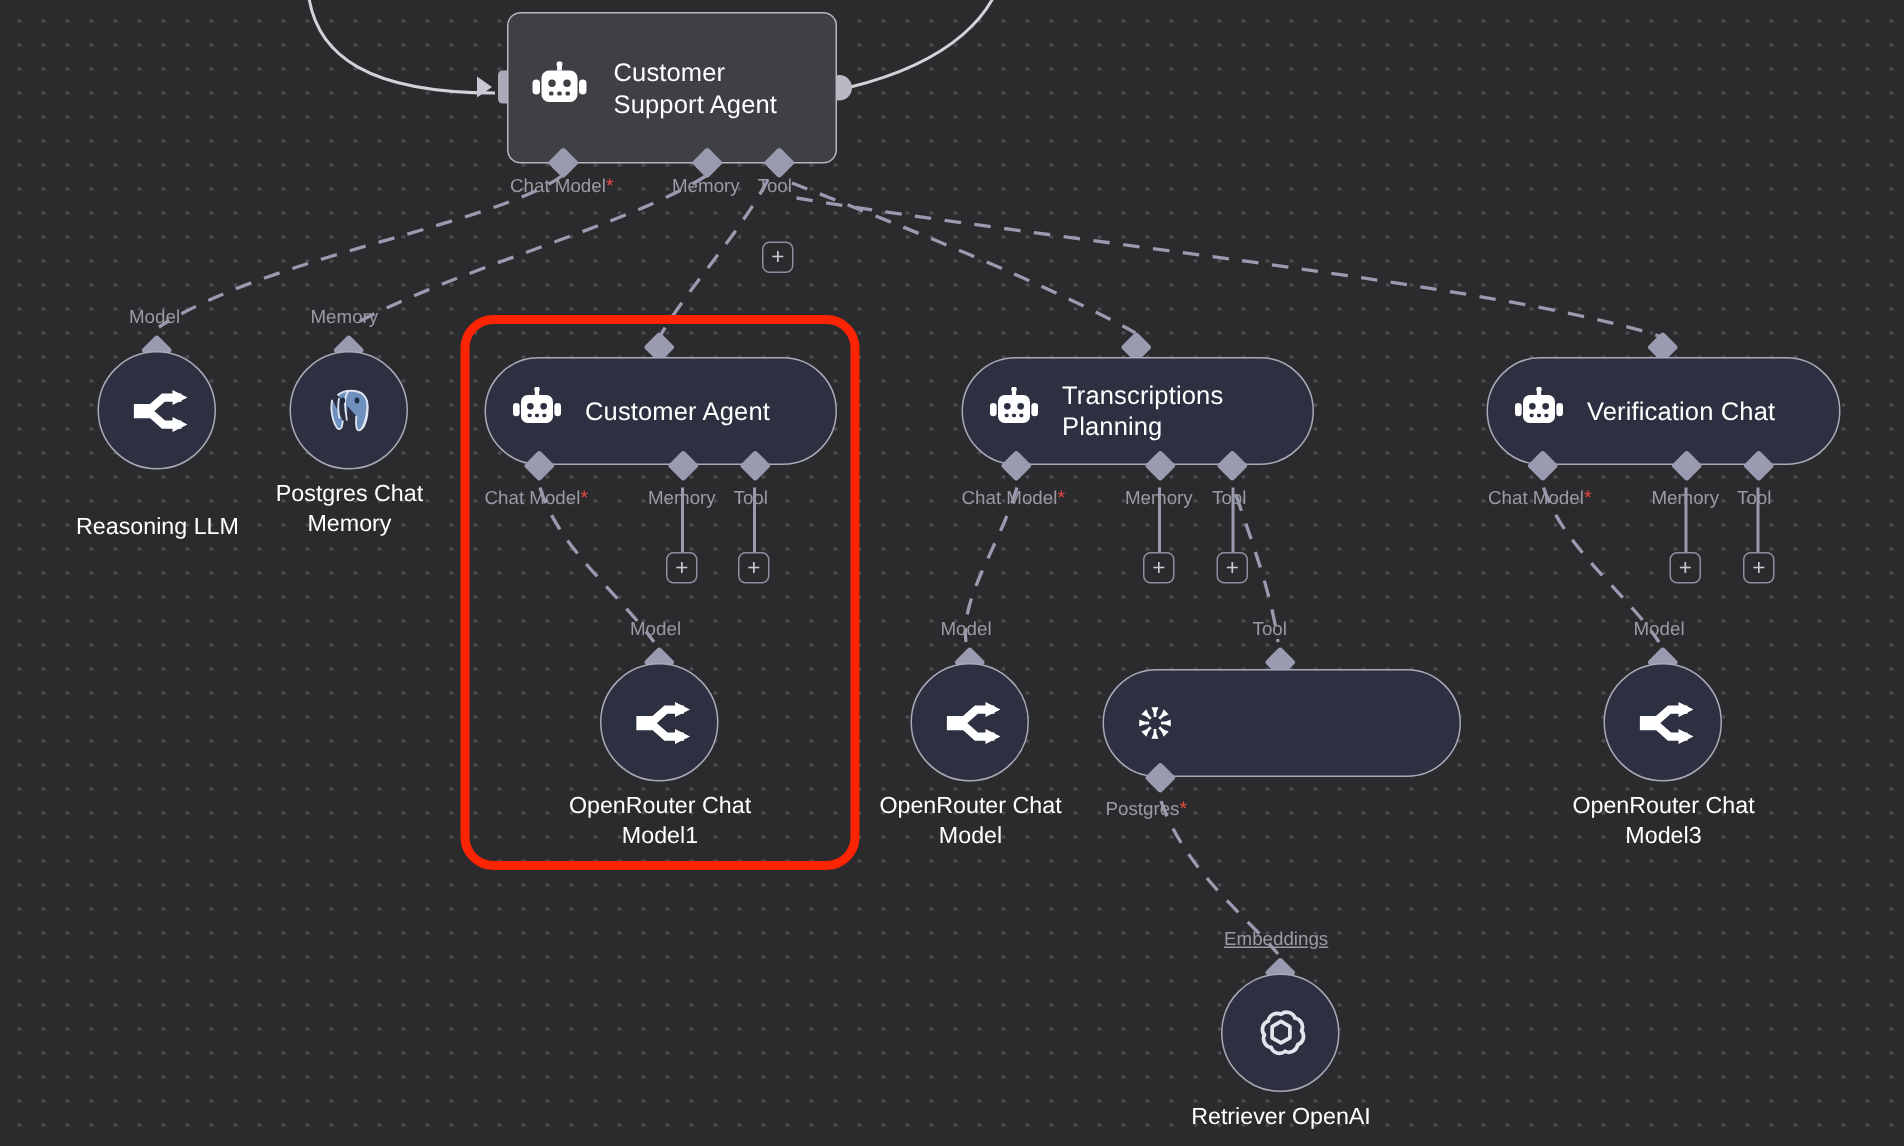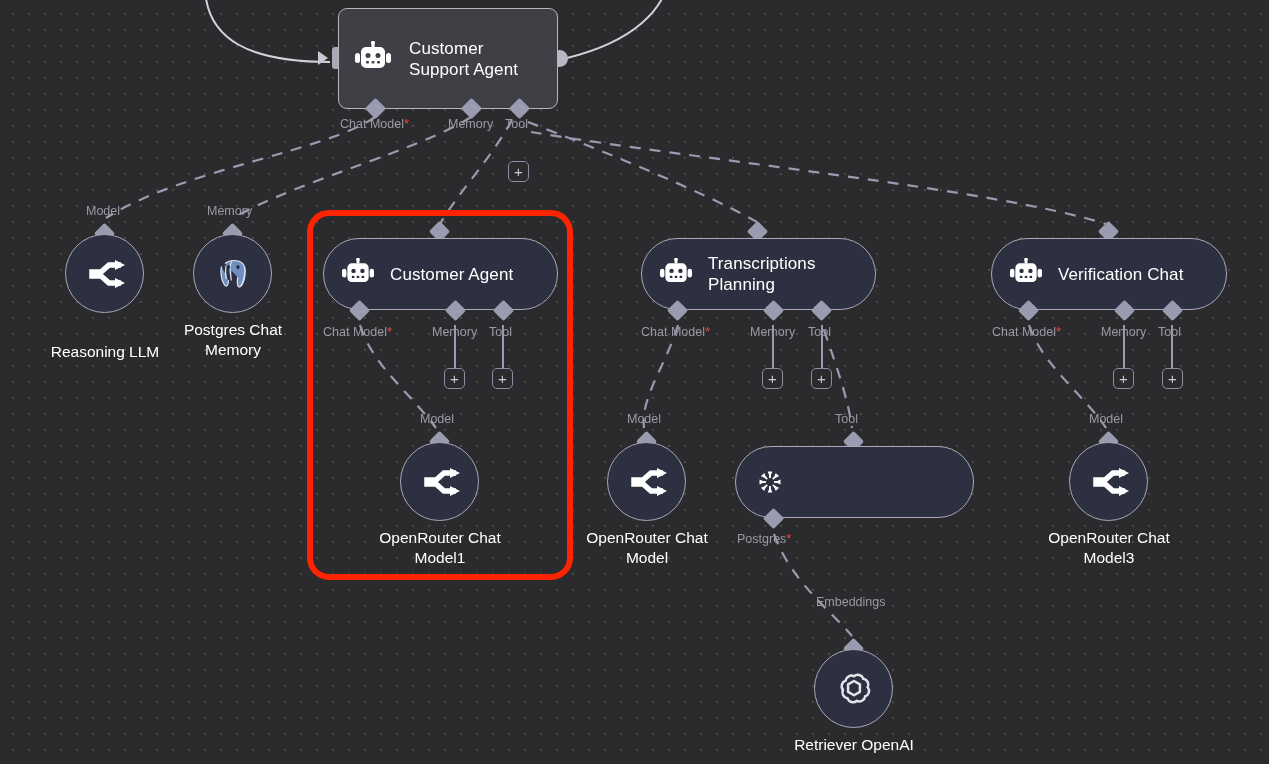--- a/index.html
+++ b/index.html
@@ -455,21 +455,21 @@
       <svg class="icon" width="40" height="30" viewBox="0 0 40 30" aria-hidden="true">
         <path d="M36 6 L24 6 L16 13 L7 13 L7 17 L16 17 L24 24 L36 24" fill="none" stroke="#ffffff" stroke-width="5.5"></path>
         <polygon points="30,1 40,6 30,11" fill="#ffffff"></polygon>
         <polygon points="30,19 40,24 30,29" fill="#ffffff"></polygon>
       </svg>
     </span>
   </div>
   <div class="circle-caption" style="left:1019px; top:528px; width:180px;">OpenRouter Chat
 Model3</div>
 
-  <div class="edge-label" style="left:816px; top:595px;">Embeddings</div>
+  <div class="edge-label" style="left:816px; top:619px;text-decoration:underline;">Embeddings</div>
   <div class="diamond" style="left:846px; top:641px;"></div>
   <div class="circle-node" style="left:814px; top:649px;">
     <span class="node-icon">
       <svg class="icon" width="42" height="42" viewBox="0 0 44 44" aria-hidden="true">
         <g fill="none" stroke="#e4e4ec" stroke-width="2.6" stroke-linejoin="round" stroke-linecap="round">
           <path d="M22 8.5c3.4-2.6 8.3-1.3 9.8 2.7"></path>
           <path d="M31.8 11.2c4.1.7 6.4 5.2 4.6 8.9"></path>
           <path d="M36.4 20.1c2.6 3.3 1.3 8.2-2.7 9.7"></path>
           <path d="M33.7 29.8c-.7 4.1-5.2 6.4-8.9 4.7"></path>
           <path d="M24.8 34.5c-3.3 2.6-8.2 1.3-9.7-2.7"></path>

